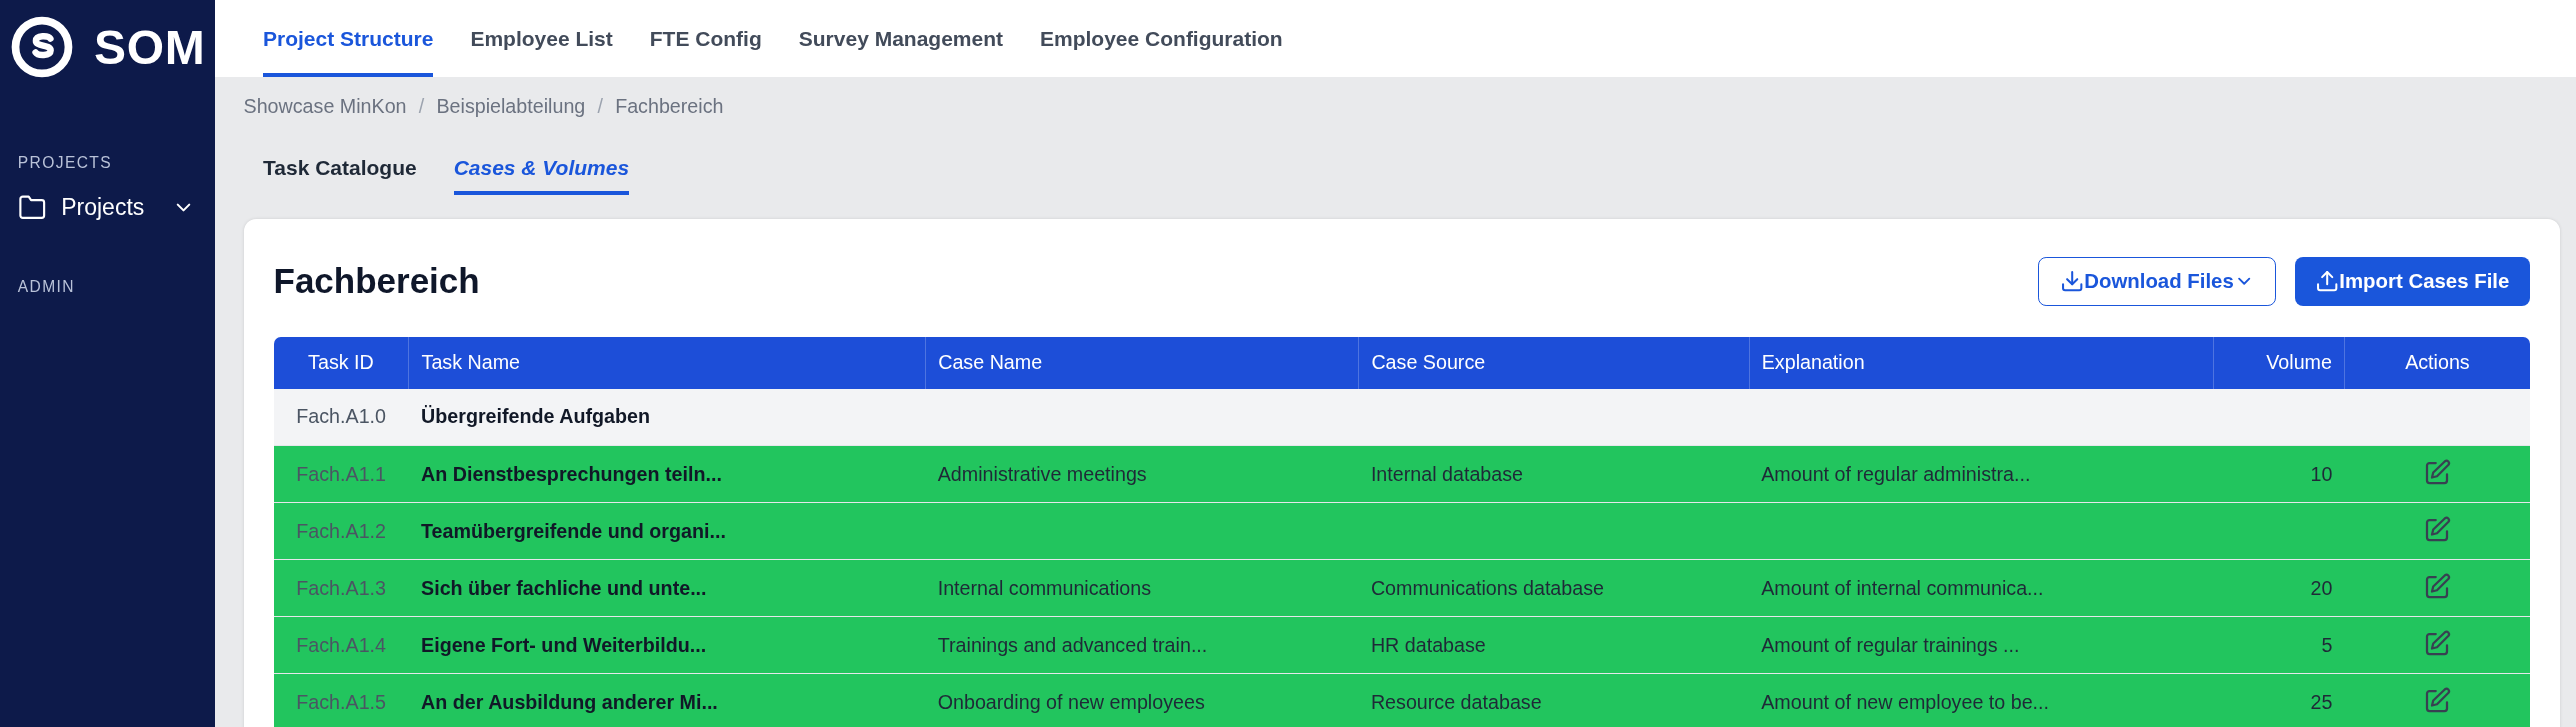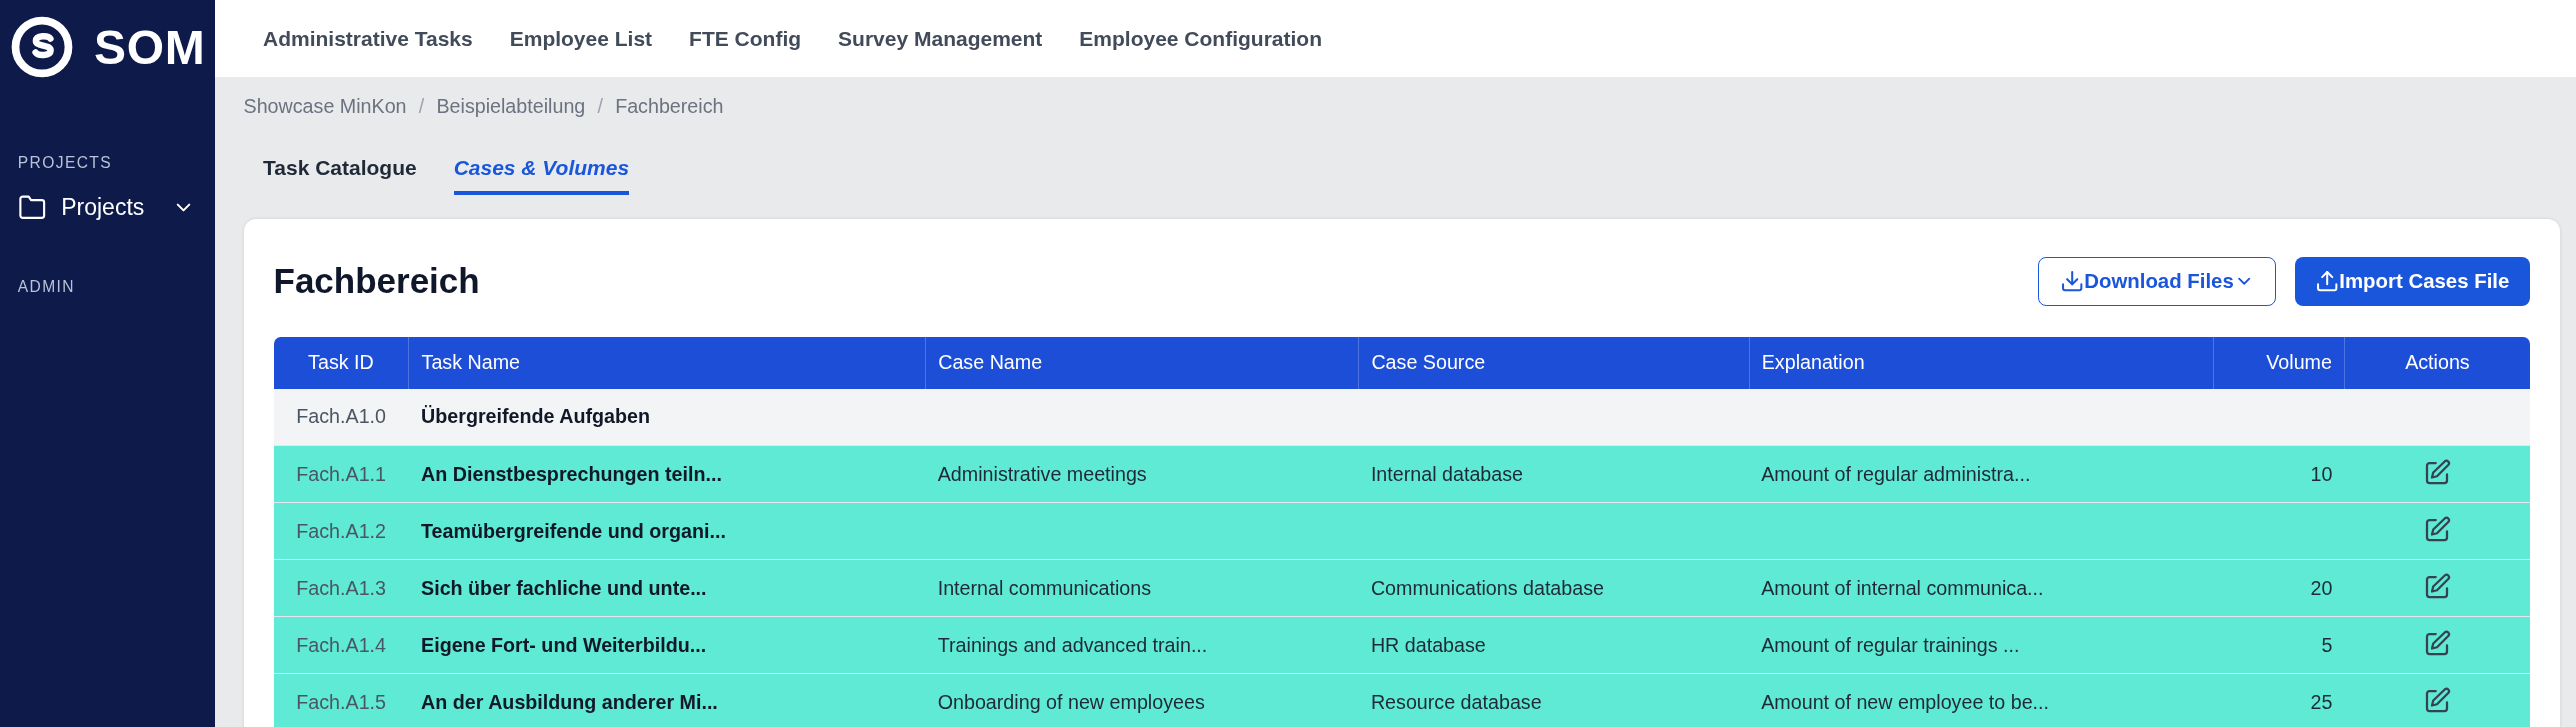--- a/index.html
+++ b/index.html
@@ -92,21 +92,21 @@
   table { width: 100%; border-collapse: collapse; table-layout: fixed; }
   thead th {
     background: #1d4ed8; color: #fff; font-size: 19.7px; font-weight: 400;
     height: 52px; padding: 0 12.2px; text-align: left;
   }
   thead th + th { border-left: 1.4px solid rgba(255,255,255,0.22); }
   th.center, td.center { text-align: center; }
   th.right, td.right { text-align: right; }
   tbody td {
     height: 57px; padding: 0 12.2px; font-size: 19.7px;
-    border-bottom: 1.4px solid #e5e7eb; background: #5eead4; color: #1f2937;
+    border-bottom: 1.4px solid #e5e7eb; background: #22c55e; color: #1f2937;
     overflow: hidden; white-space: nowrap; text-overflow: clip;
   }
   tr.section td { background: #f3f4f6; }
   td.task-id { text-align: center; color: #4b5563; }
   td.task-name { font-weight: 700; color: #111827; }
   .edit-btn { background: none; border: none; padding: 2.7px; cursor: pointer; }
   .edit-btn svg { width: 30px; height: 30px; display: block; margin: 0 auto; }
 </style>
 </head>
 <body>
@@ -136,21 +136,21 @@
           </svg>
         </span>
       </div>
       <div class="section-label admin-gap">ADMIN</div>
     </nav>
 </aside>
 
 <div class="content">
 
   <header class="topbar">
-      <div class="tab">Administrative Tasks</div>
+      <div class="tab active">Project Structure</div>
       <div class="tab">Employee List</div>
       <div class="tab">FTE Config</div>
       <div class="tab">Survey Management</div>
       <div class="tab">Employee Configuration</div>
     </header>
 
   <nav class="breadcrumb">
       <span class="crumb">Showcase MinKon</span>
       <span class="crumb-sep">/</span>
       <span class="crumb">Beispielabteilung</span>

